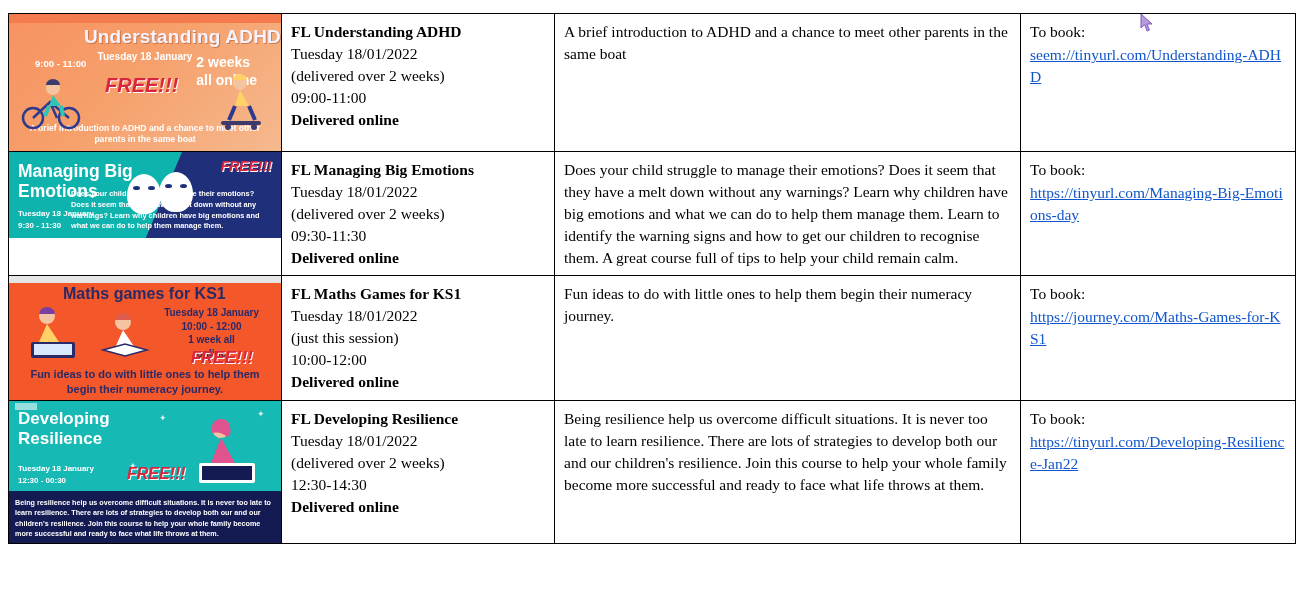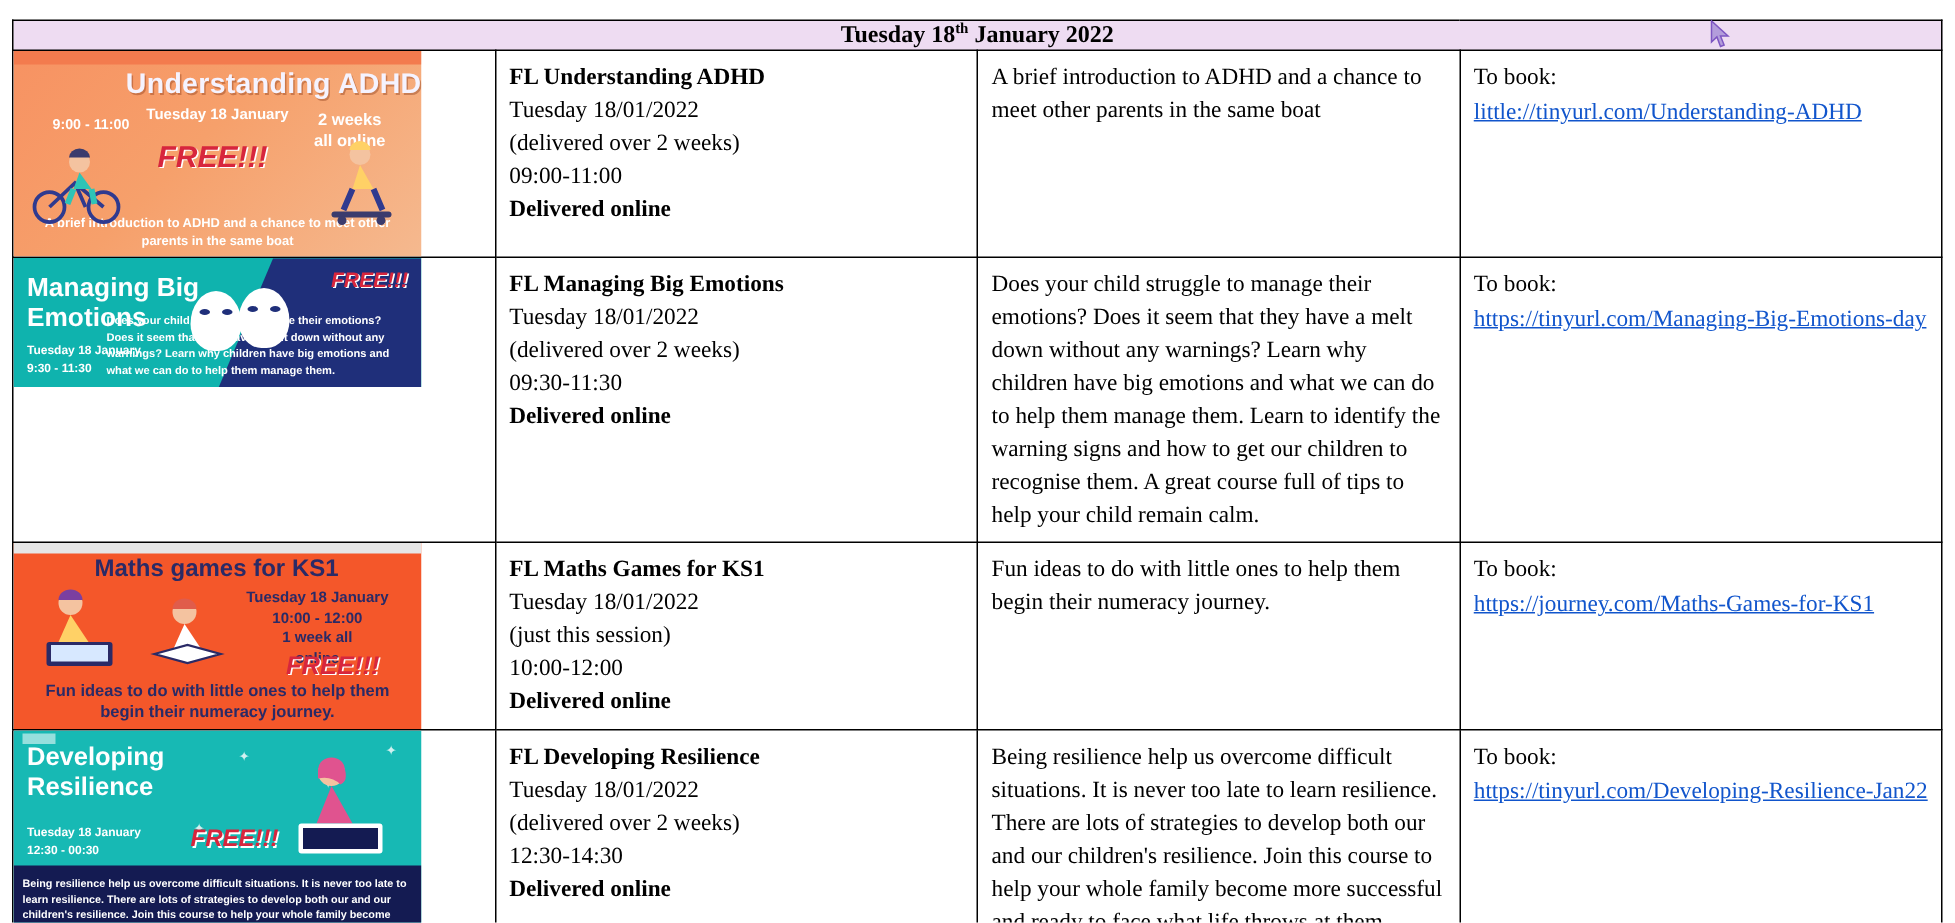--- a/index.html
+++ b/index.html
@@ -111,23 +111,22 @@
   .p-adhd .when {
     position: absolute;
     left: 26px; top: 44px;
     font-size: 9.5px;
     font-weight: bold;
     text-align: center;
   }
   .p-adhd .wks {
     position: absolute;
     right: 24px; top: 40px;
-    font-size: 11px;
-    font-weight: bold;
-    text-align: center;
+    font-size: 14px;
+    font-weight: bold;
     line-height: 1.25;
   }
   .p-adhd .free {
     position: absolute;
     left: 96px; top: 60px;
     color: #d7263d;
     font-size: 20px;
     font-weight: bold;
     font-style: italic;
     text-shadow: 1px 1px 0 #ffffff;
@@ -308,23 +307,20 @@
 <body>
 
 <div class="page">
 
   <svg class="cursor" viewBox="0 0 14 20">
     <path d="M1 1 L1 15 L4.6 11.6 L7 18 L9.4 17 L7 11 L12 11 Z" fill="#b39ddb" stroke="#7e57c2" stroke-width="1"></path>
   </svg>
 
   <table class="schedule">
     <tbody>
-        <tr class="header-row">
-      <th colspan="4"><span>Tuesday 18</span><sup>th</sup><span> January 2022</span></th>
-    </tr>
 
     <tr>
       <td class="col-img img-cell">
         <div class="poster-wrap">
           <div class="poster p-adhd">
             <div class="brandbar"></div>
             <div class="ttl">Understanding ADHD</div>
             <div class="sub">Tuesday 18 January</div>
             <div class="when">9:00 - 11:00</div>
             <div class="wks">
@@ -364,21 +360,21 @@
           <div>09:00-11:00</div>
           <div class="bold">Delivered online</div>
         </div>
       </td>
       <td class="col-desc">
         <div class="cell-pad">A brief introduction to ADHD and a chance to meet other parents in the same boat</div>
       </td>
       <td class="col-book">
         <div class="cell-pad">
           <div class="book-label">To book:</div>
-          <a class="link" href="#">little://tinyurl.com/Understanding-ADHD</a>
+          <a class="link" href="#">seem://tinyurl.com/Understanding-ADHD</a>
         </div>
       </td>
     </tr>
 
     <tr>
       <td class="col-img img-cell">
         <div class="poster-wrap">
           <div class="poster p-emo">
             <div class="bluewedge"></div>
             <div class="ttl">Managing Big Emotions</div>

